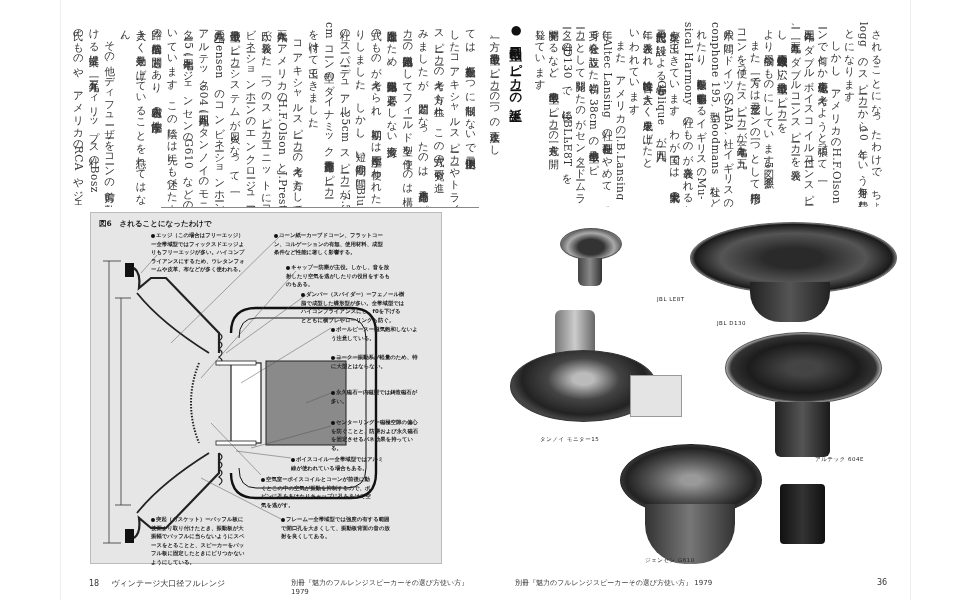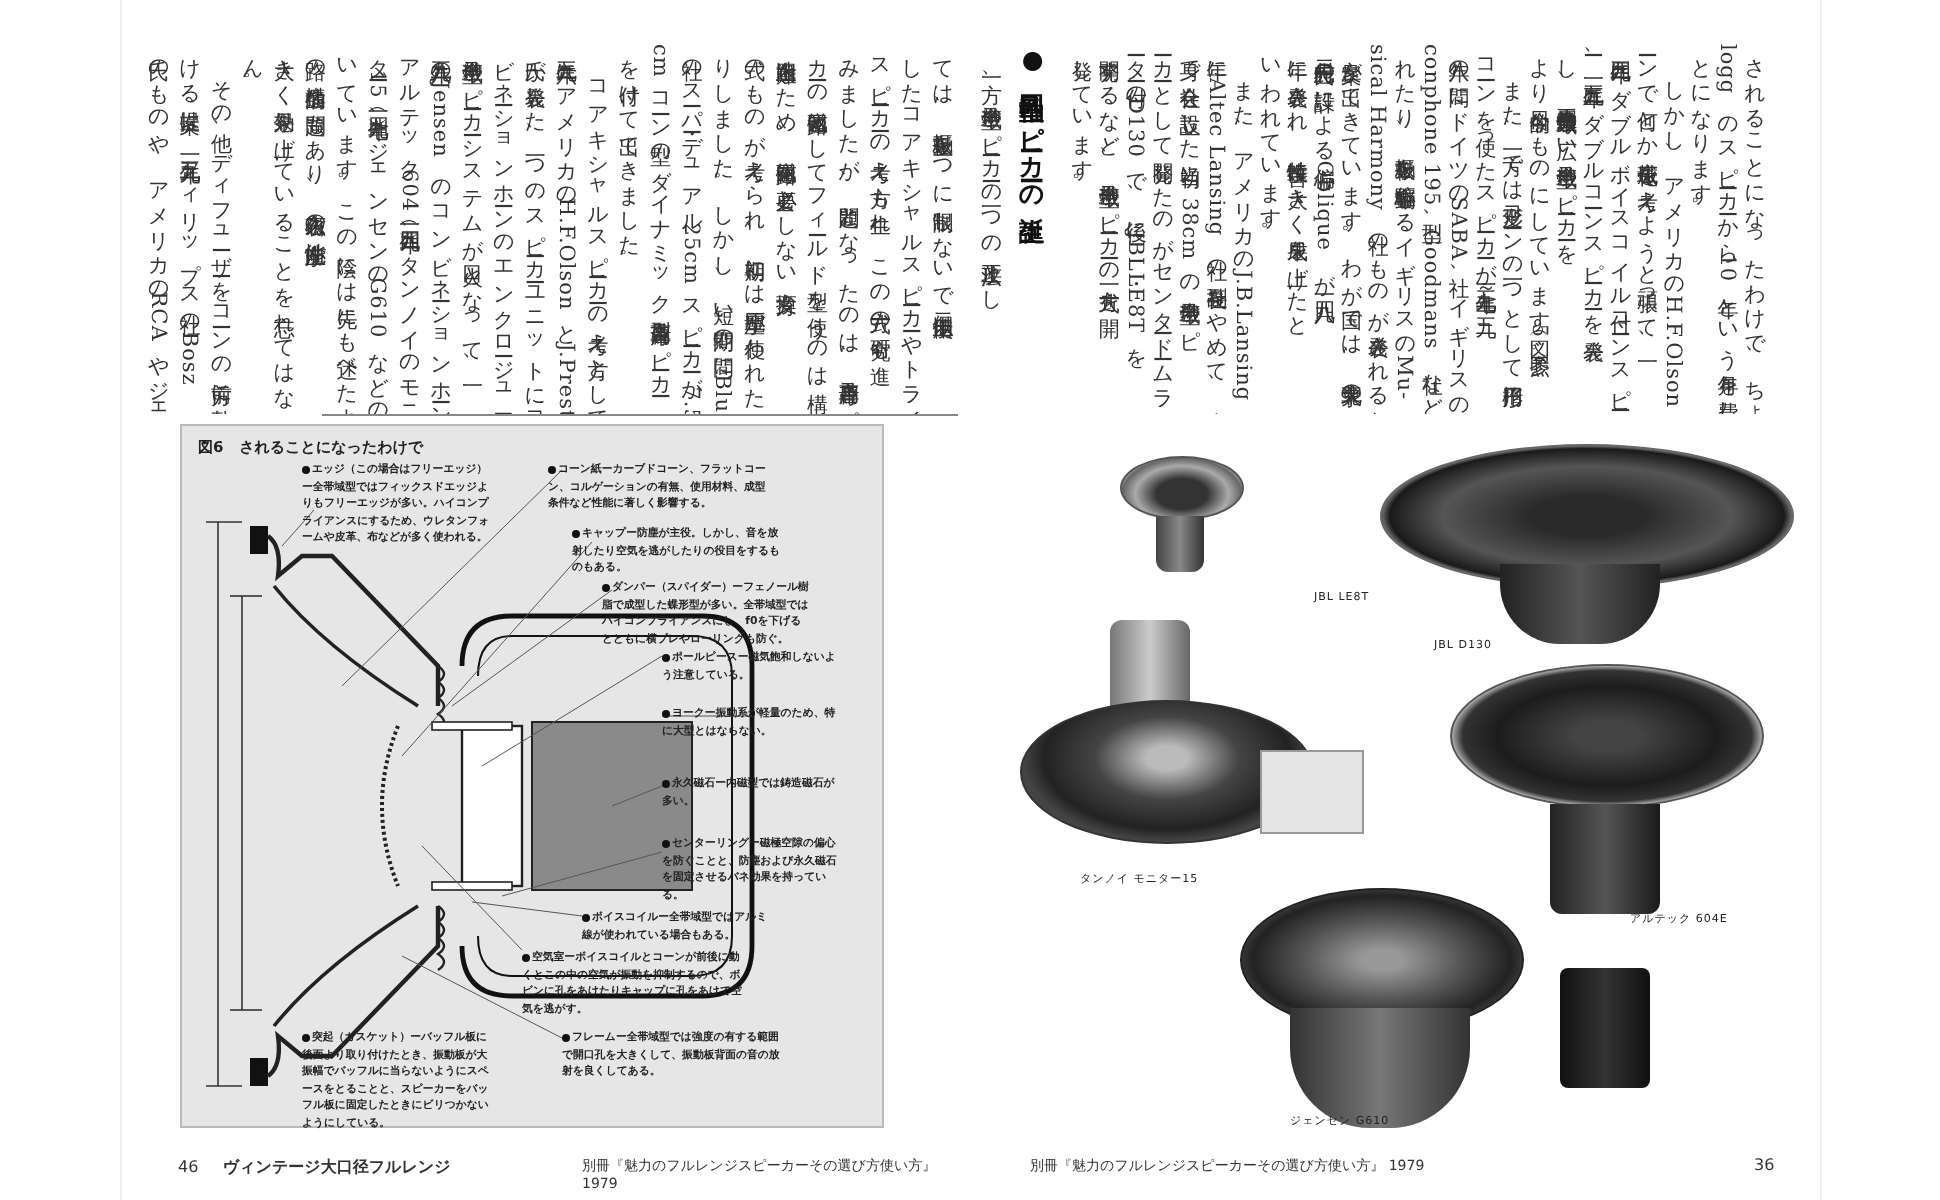--- a/index.html
+++ b/index.html
@@ -18,21 +18,21 @@
   .figure { position:absolute; left:90px; top:212px; width:350px; height:350px; background:#e6e6e6; border:1px solid #bbb; }
   .fig-title { position:absolute; left:8px; top:6px; font-family:"DejaVu Sans", sans-serif; font-weight:bold; font-size:7.5px; color:#222; }
   .callout { position:absolute; font-family:"DejaVu Sans", sans-serif; font-size:5.4px; line-height:8.5px; color:#222; font-weight:bold; }
   .callout .dot { display:inline-block; width:4px; height:4px; border-radius:50%; background:#111; margin-right:1px; vertical-align:middle; }
   svg.diagram { position:absolute; left:0; top:0; }
 
   .photo-label { position:absolute; font-family:"DejaVu Sans", sans-serif; font-size:5.5px; color:#222; letter-spacing:0.5px; }
 
   .footer { position:absolute; top:578px; font-family:"DejaVu Sans", sans-serif; font-size:7px; color:#333; }
   .footer .num { font-size:8px; margin-right:10px; }
-  .footer .series { font-weight:bold; font-size:8px; }
+  .footer .series { font-weight:normal; font-size:8px; }
 </style>
 </head>
 <body>
 
 <div class="gutter"></div>
 
 <div class="page page-left">
   <div class="vcol-wrap" style="left:10px; width:408px;">
     <div class="vcol">ては、振動板を一つに制限しないで二個以上使用</div>
     <div class="vcol">したコアキシャルスピーカーやトライアキシャル</div>
@@ -57,21 +57,21 @@
     <div class="vcol">路の構造的な問題もあり、永久磁石の性能向上が</div>
     <div class="vcol">大きく効果を上げていることを忘れてはなりませ</div>
     <div class="vcol">ん。</div>
     <div class="vcol">　その他、ディフューザーをコーンの前方に取り付</div>
     <div class="vcol">ける提案は、一九三九年フィリップス社の Bosz</div>
     <div class="vcol">氏のものや、アメリカのRCAやジェンセン社に</div>
   </div>
   <div class="rule" style="left:100px; top:207px; width:318px;"></div>
 
   <div class="footer" style="left:28px;">
-    <span class="num">46</span>
+    <span class="num">18</span>
     <span class="series">ヴィンテージ大口径フルレンジ</span>
   </div>
   <div class="footer" style="left:230px;">別冊『魅力のフルレンジスピーカーその選び方使い方』 1979</div>
 </div>
 
 <div class="figure">
   <div class="fig-title">
     <span>図6</span>&nbsp;&nbsp;&nbsp;<span>されることになったわけで</span>
   </div>
 

